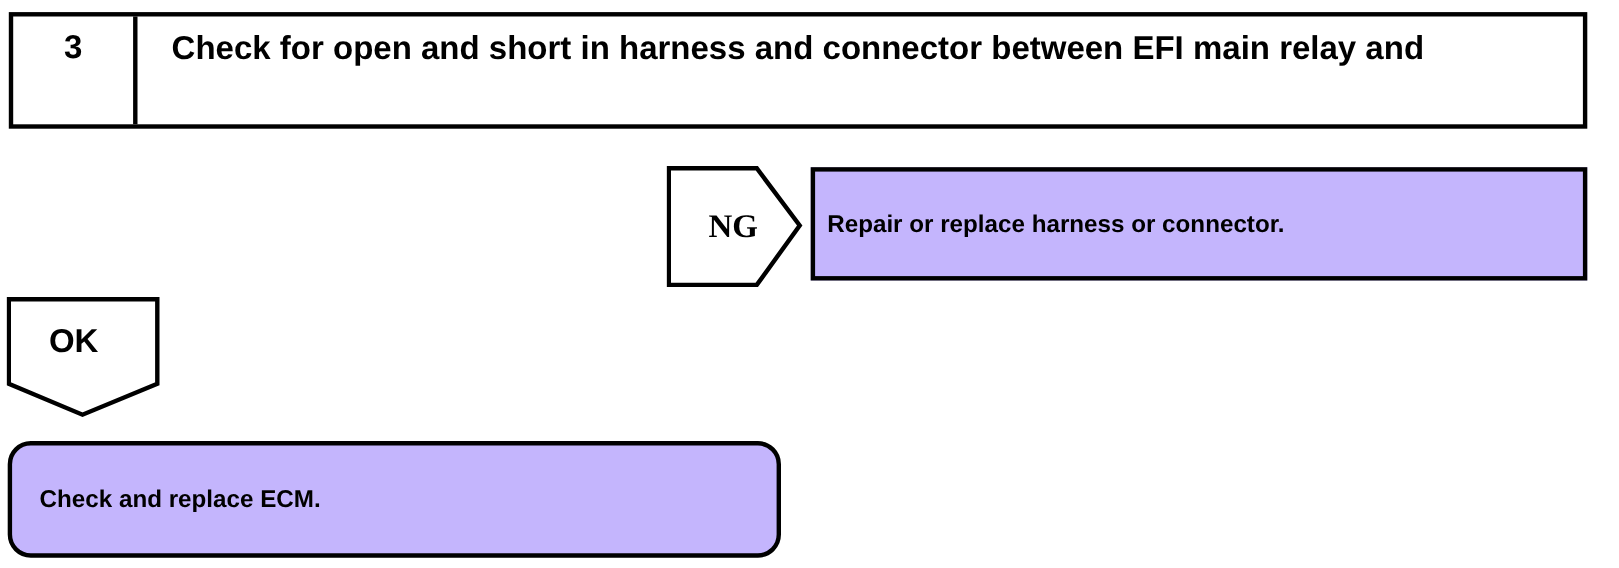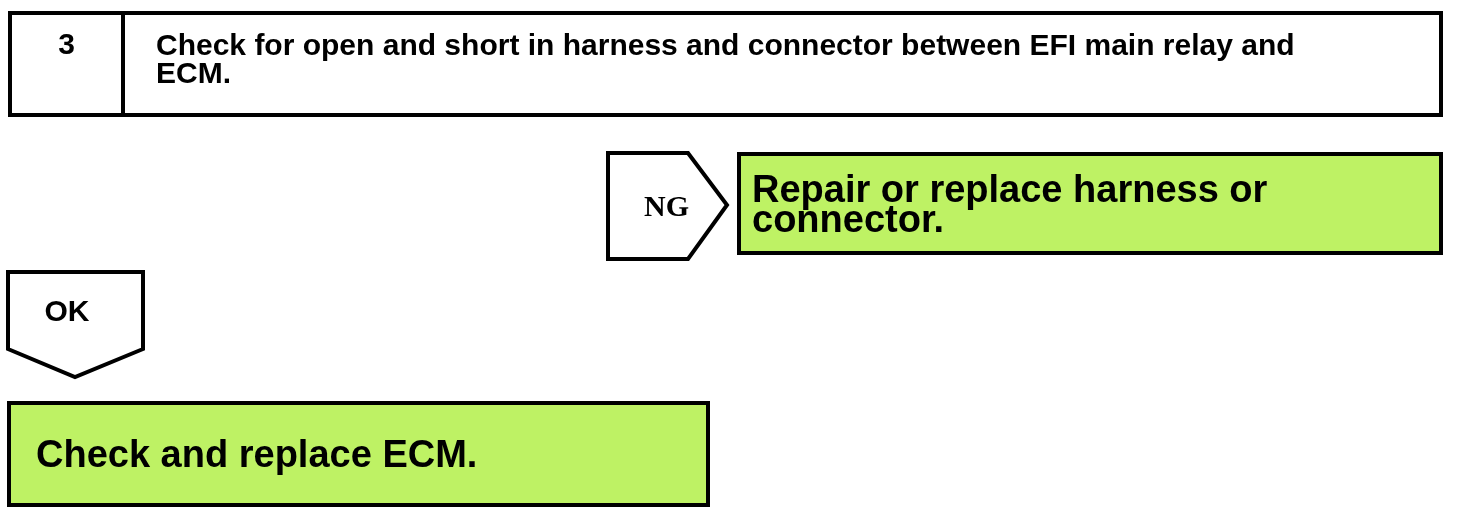--- a/index.html
+++ b/index.html
@@ -43,26 +43,26 @@
   }
   .step-text .line { white-space: nowrap; }
 
   
   .action-box {
     position: absolute;
     border: 4px solid #000;
     box-sizing: border-box;
     display: flex;
     align-items: center;
-    font-size: 38px;
+    font-size: 22px;
     line-height: 30px;
-    background: #bef264;
+    background: #c4b5fd;
   }
   .ng-action { left: 737px; top: 152px; width: 706px; height: 103px; padding-left: 11px; }
-  .ok-action { left: 7px;   top: 401px; width: 703px; height: 106px; padding-left: 25px; }
+  .ok-action { left: 7px;   top: 401px; width: 703px; height: 106px; padding-left: 25px; border-radius: 21px; }
 
   
   .connector { position: absolute; }
   .connector svg { display: block; }
   .ng-connector { left: 606px; top: 151px; width: 125px; height: 110px; }
   .ok-connector { left: 6px;   top: 270px; width: 141px; height: 111px; }
   .connector-label {
     position: absolute;
     display: flex;
     align-items: center;
@@ -77,21 +77,20 @@
 <body>
 
 <div class="canvas">
 
   <div class="step-box">
     <div class="step-num-cell">
       <span>3</span>
     </div>
     <div class="step-text">
       <div class="line">Check for open and short in harness and connector between EFI main relay and</div>
-      <div class="line">ECM.</div>
     </div>
   </div>
 
   <div class="connector ng-connector">
     <svg width="125" height="110" viewBox="0 0 125 110">
       <polygon points="2,2 82,2 121,54 82,108 2,108" fill="#ffffff" stroke="#000000" stroke-width="4" stroke-linejoin="miter"></polygon>
     </svg>
     <div class="connector-label">NG</div>
   </div>
 

